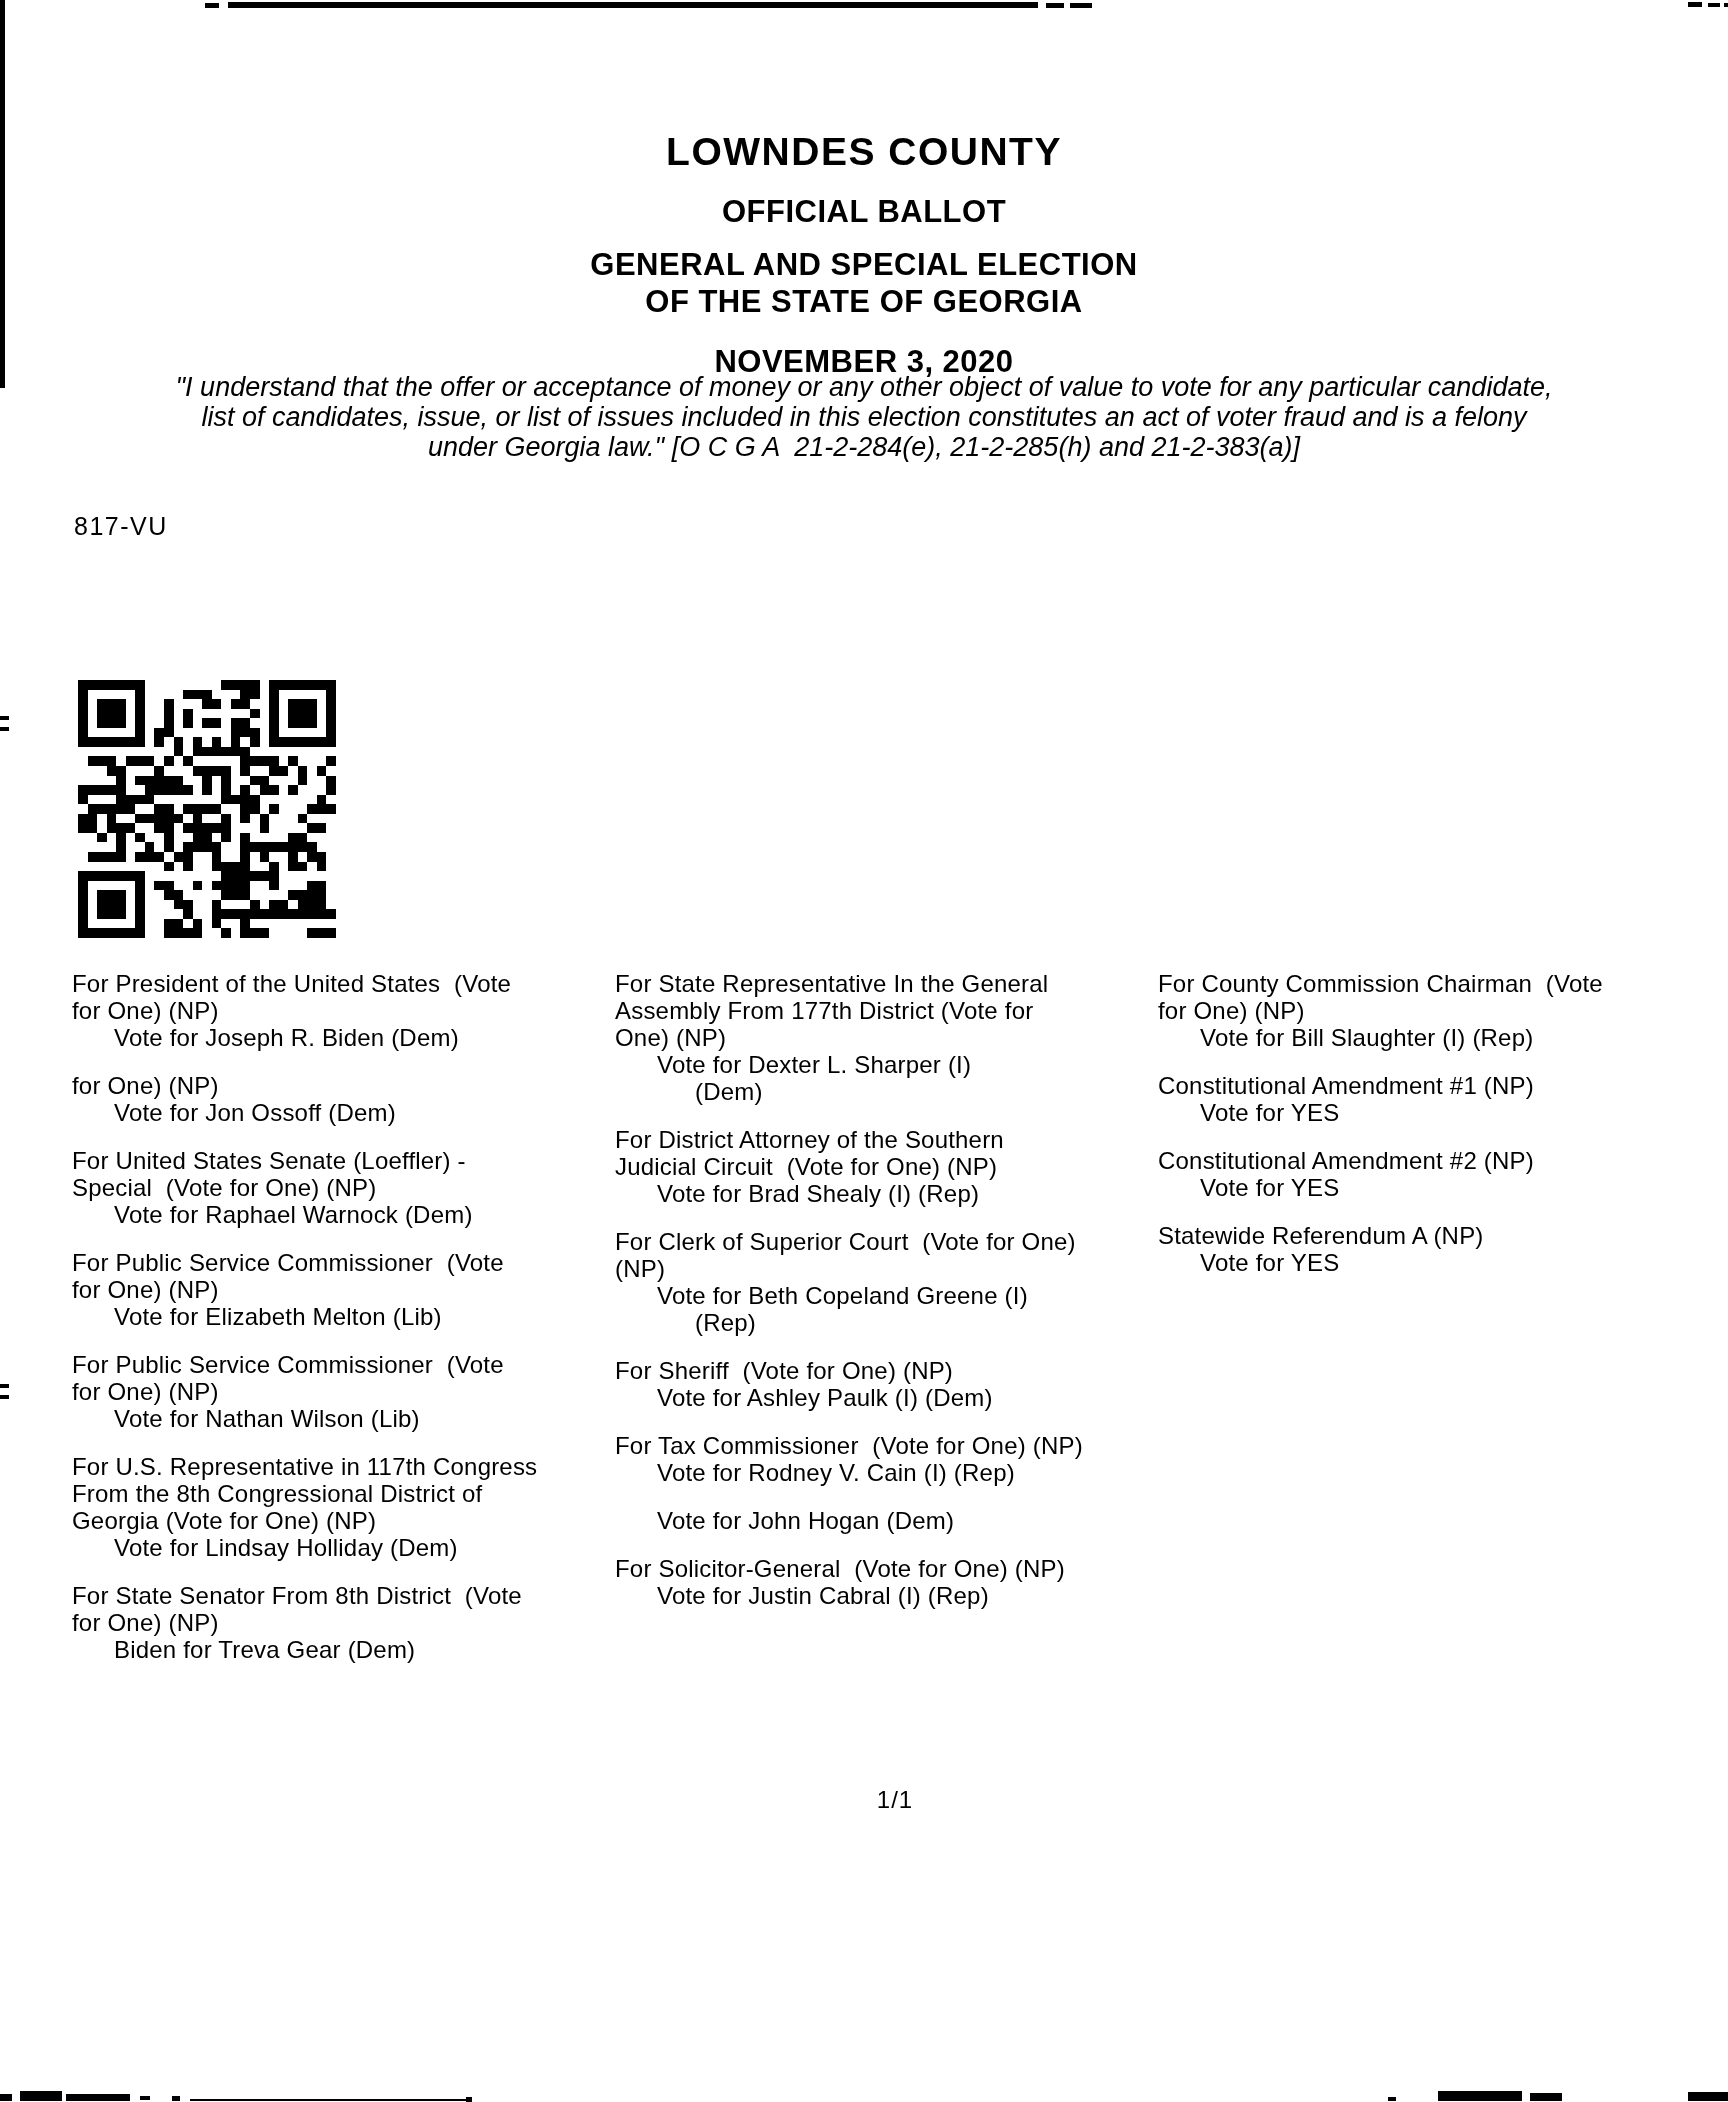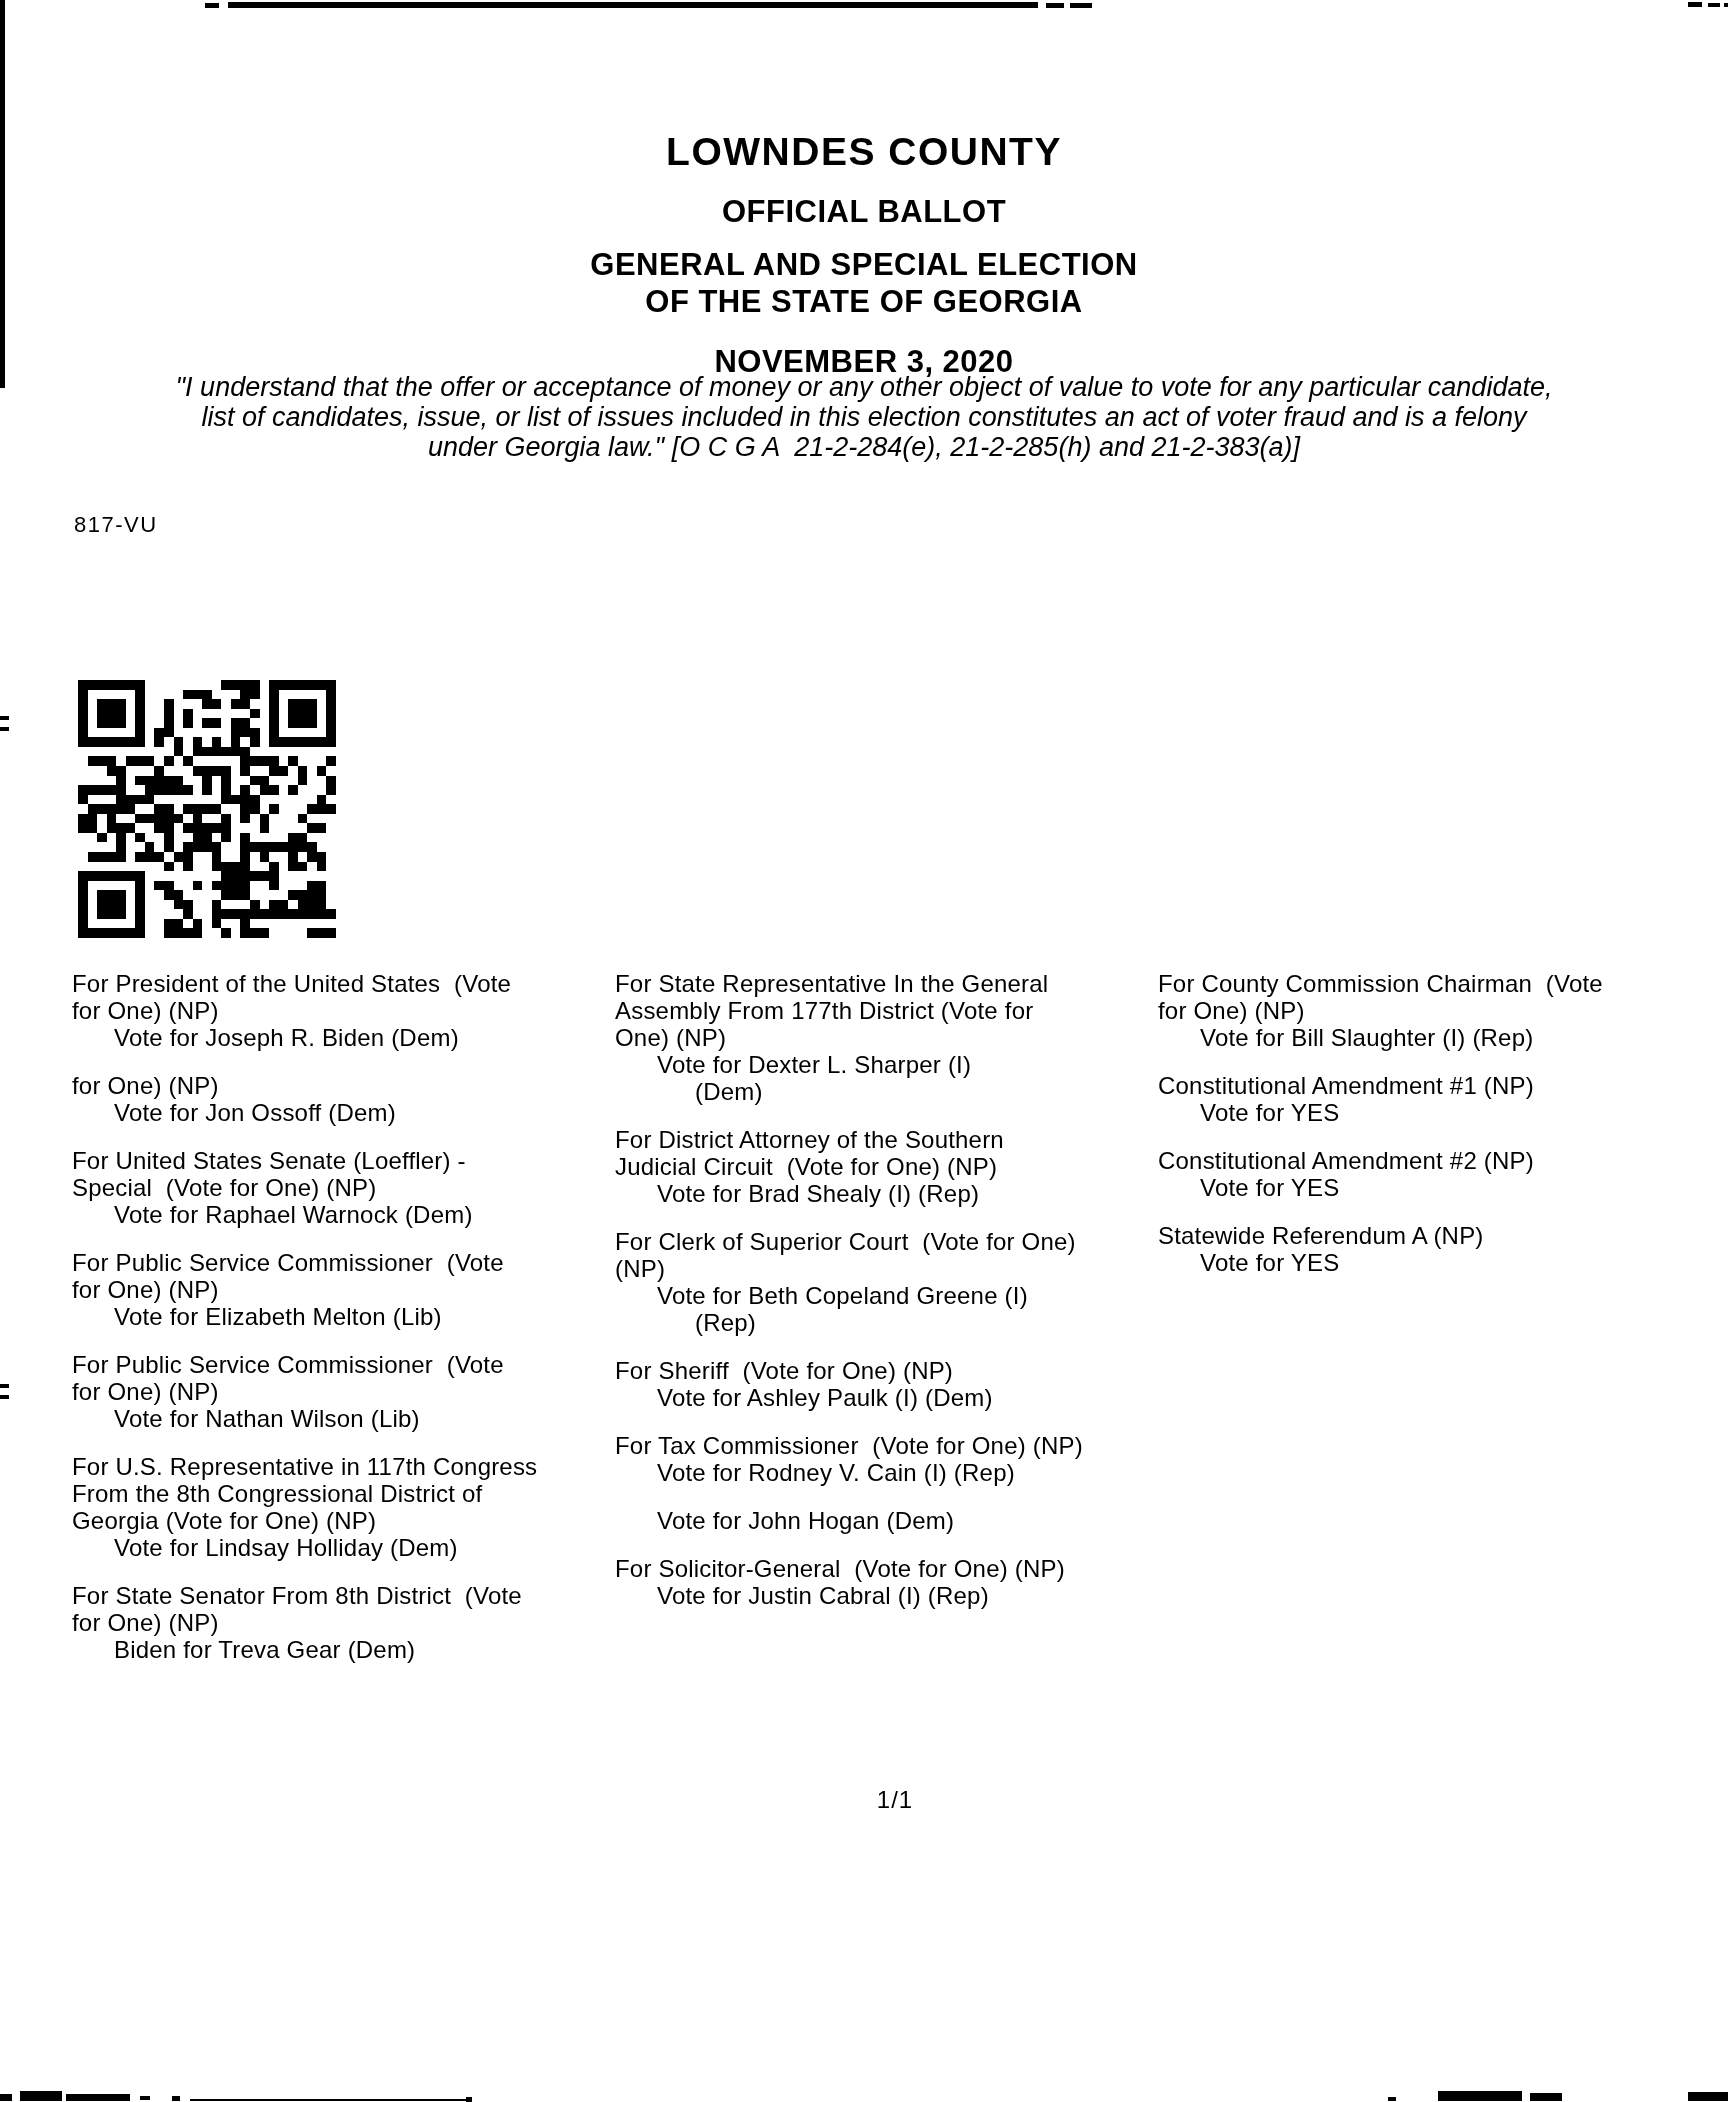--- a/index.html
+++ b/index.html
@@ -8,21 +8,21 @@
   .artifact{position:absolute;background:#000;}
   .hdr{position:absolute;left:0;width:100%;text-align:center;font-weight:bold;white-space:pre;}
   #county{top:130px;font-size:39px;letter-spacing:1.5px;}
   #ballot-type{top:194px;font-size:31px;letter-spacing:.5px;}
   #el1{top:247px;font-size:31px;letter-spacing:.5px;}
   #el2{top:284px;font-size:31px;letter-spacing:.5px;}
   #el3{top:312px;font-size:31px;letter-spacing:.5px;margin-top:32px;}
   #disclaimer{position:absolute;top:372px;left:30px;right:30px;text-align:center;
               font-style:italic;font-size:27px;line-height:30px;}
   #disclaimer .dln{white-space:pre;}
-  #ballot-id{position:absolute;left:74px;top:512px;font-size:22px;letter-spacing:1.5px;}
+  #ballot-id{position:absolute;left:74px;top:512px;font-size:25px;letter-spacing:1.5px;}
   #qr{position:absolute;left:68px;top:680px;width:278px;height:258px;}
   #cols{position:absolute;top:970px;left:0;width:100%;}
   .col{position:absolute;top:0;width:548px;font-size:24px;line-height:27px;letter-spacing:.2px;}
   .col0{left:72px}.col1{left:615px}.col2{left:1158px}
   .block{margin-bottom:21px;}
   .ln{white-space:pre;}
   .i1{padding-left:42px;}
   .i2{padding-left:80px;}
   #pageno{position:absolute;top:1786px;left:0;width:100%;text-align:center;font-size:24px;letter-spacing:1px;margin-left:31px;}
 </style>

